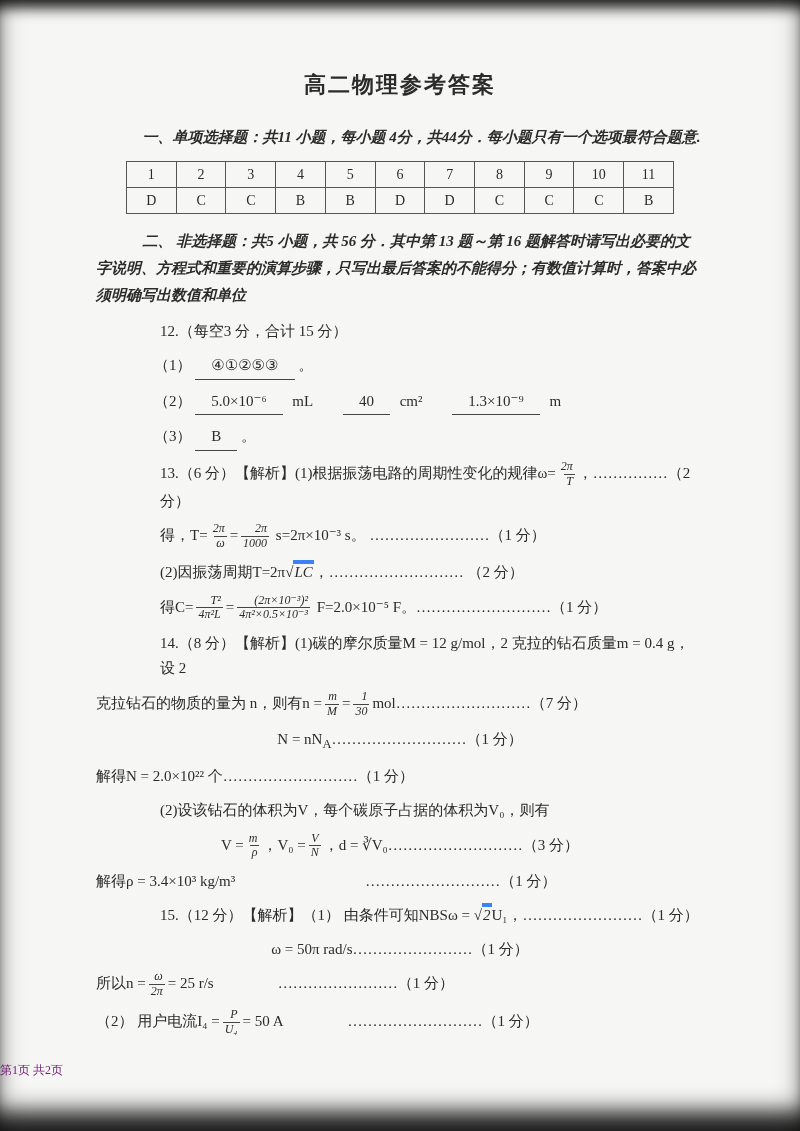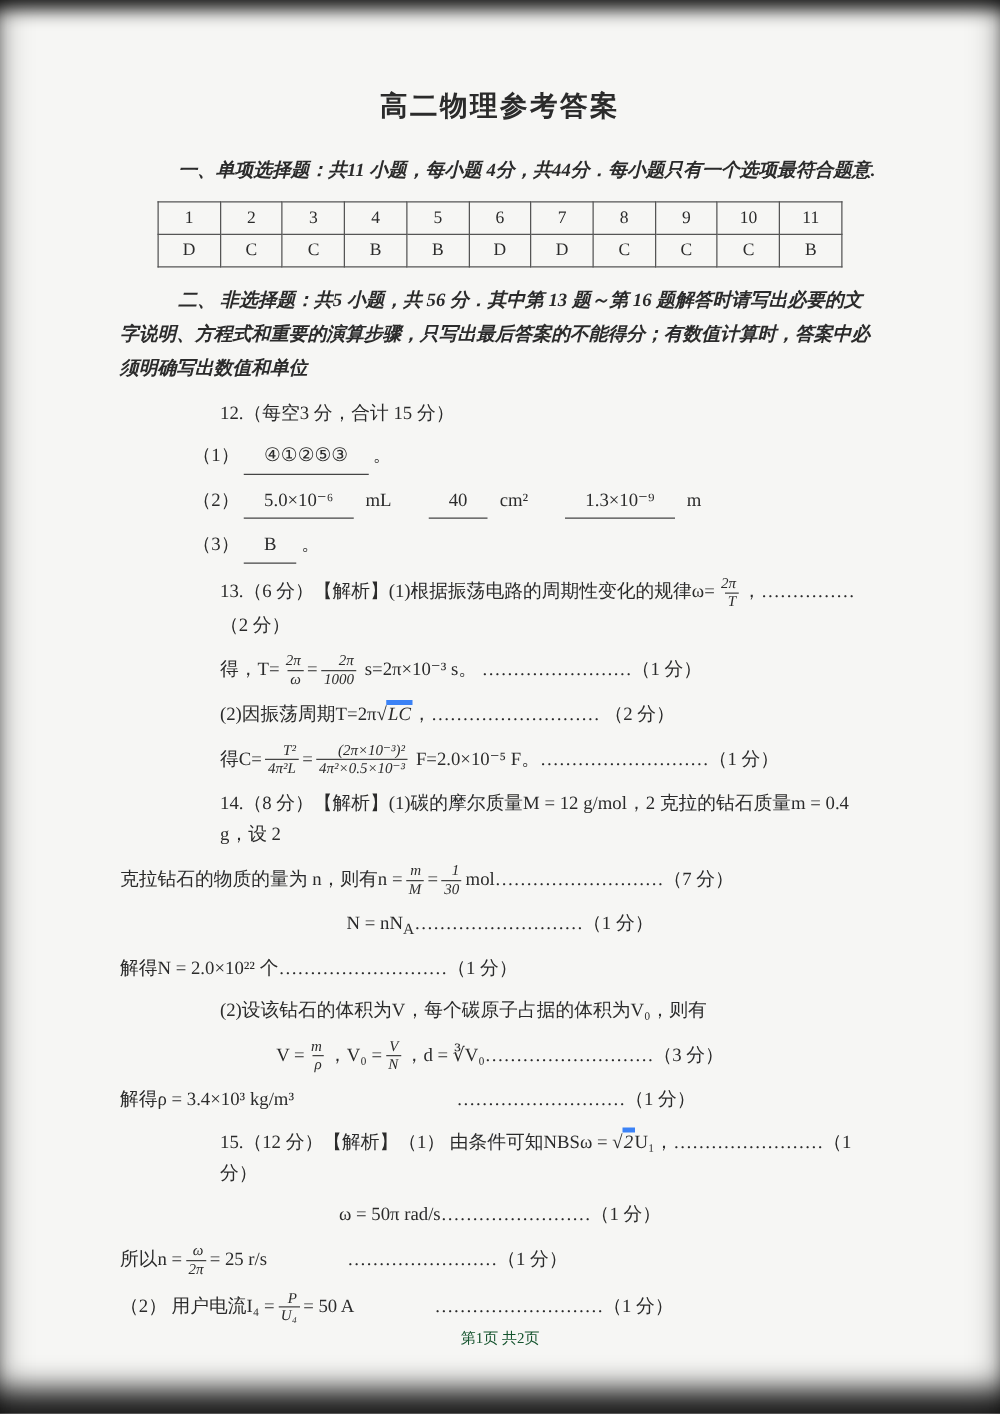--- a/index.html
+++ b/index.html
@@ -37,21 +37,21 @@
     margin: 6px 0 14px 30px;
   }
   table.answers td {
     border: 1px solid #555;
     text-align: center;
     height: 26px;
     font-size: 14px;
     padding: 0;
   }
   .block-line { margin: 9px 0; line-height: 1.65; }
-  .ml  { margin-left: 80px; }
+  .ml  { margin-left: 64px; }
   .ml2 { margin-left: 58px; }
   .center { text-align: center; }
   .frac {
     display: inline-flex;
     flex-direction: column;
     text-align: center;
     vertical-align: middle;
     font-size: 12px;
     line-height: 1.15;
     font-style: italic;
@@ -68,23 +68,23 @@
     text-align: left;
   }
   .unit { margin: 0 26px 0 6px; }
   .unit:last-child { margin-right: 0; }
   .overline { border-top: 4px solid #3b82f6; font-style: italic; padding: 0 1px; }
   .spacer-wide { display: inline-block; width: 130px; }
   .spacer-mid  { display: inline-block; width: 64px; }
   .footer {
     position: absolute;
     left: 0; right: 0; bottom: 52px;
-    text-align: center;
+    text-align: left;
     font-size: 12px;
-    color: #14532d;
+    color: #701a75;
     margin-top: 26px;
   }
 </style>
 </head>
 <body>
 
 <div class="scan">
   <div class="content">
 
     <h1 class="title">高二物理参考答案</h1>

